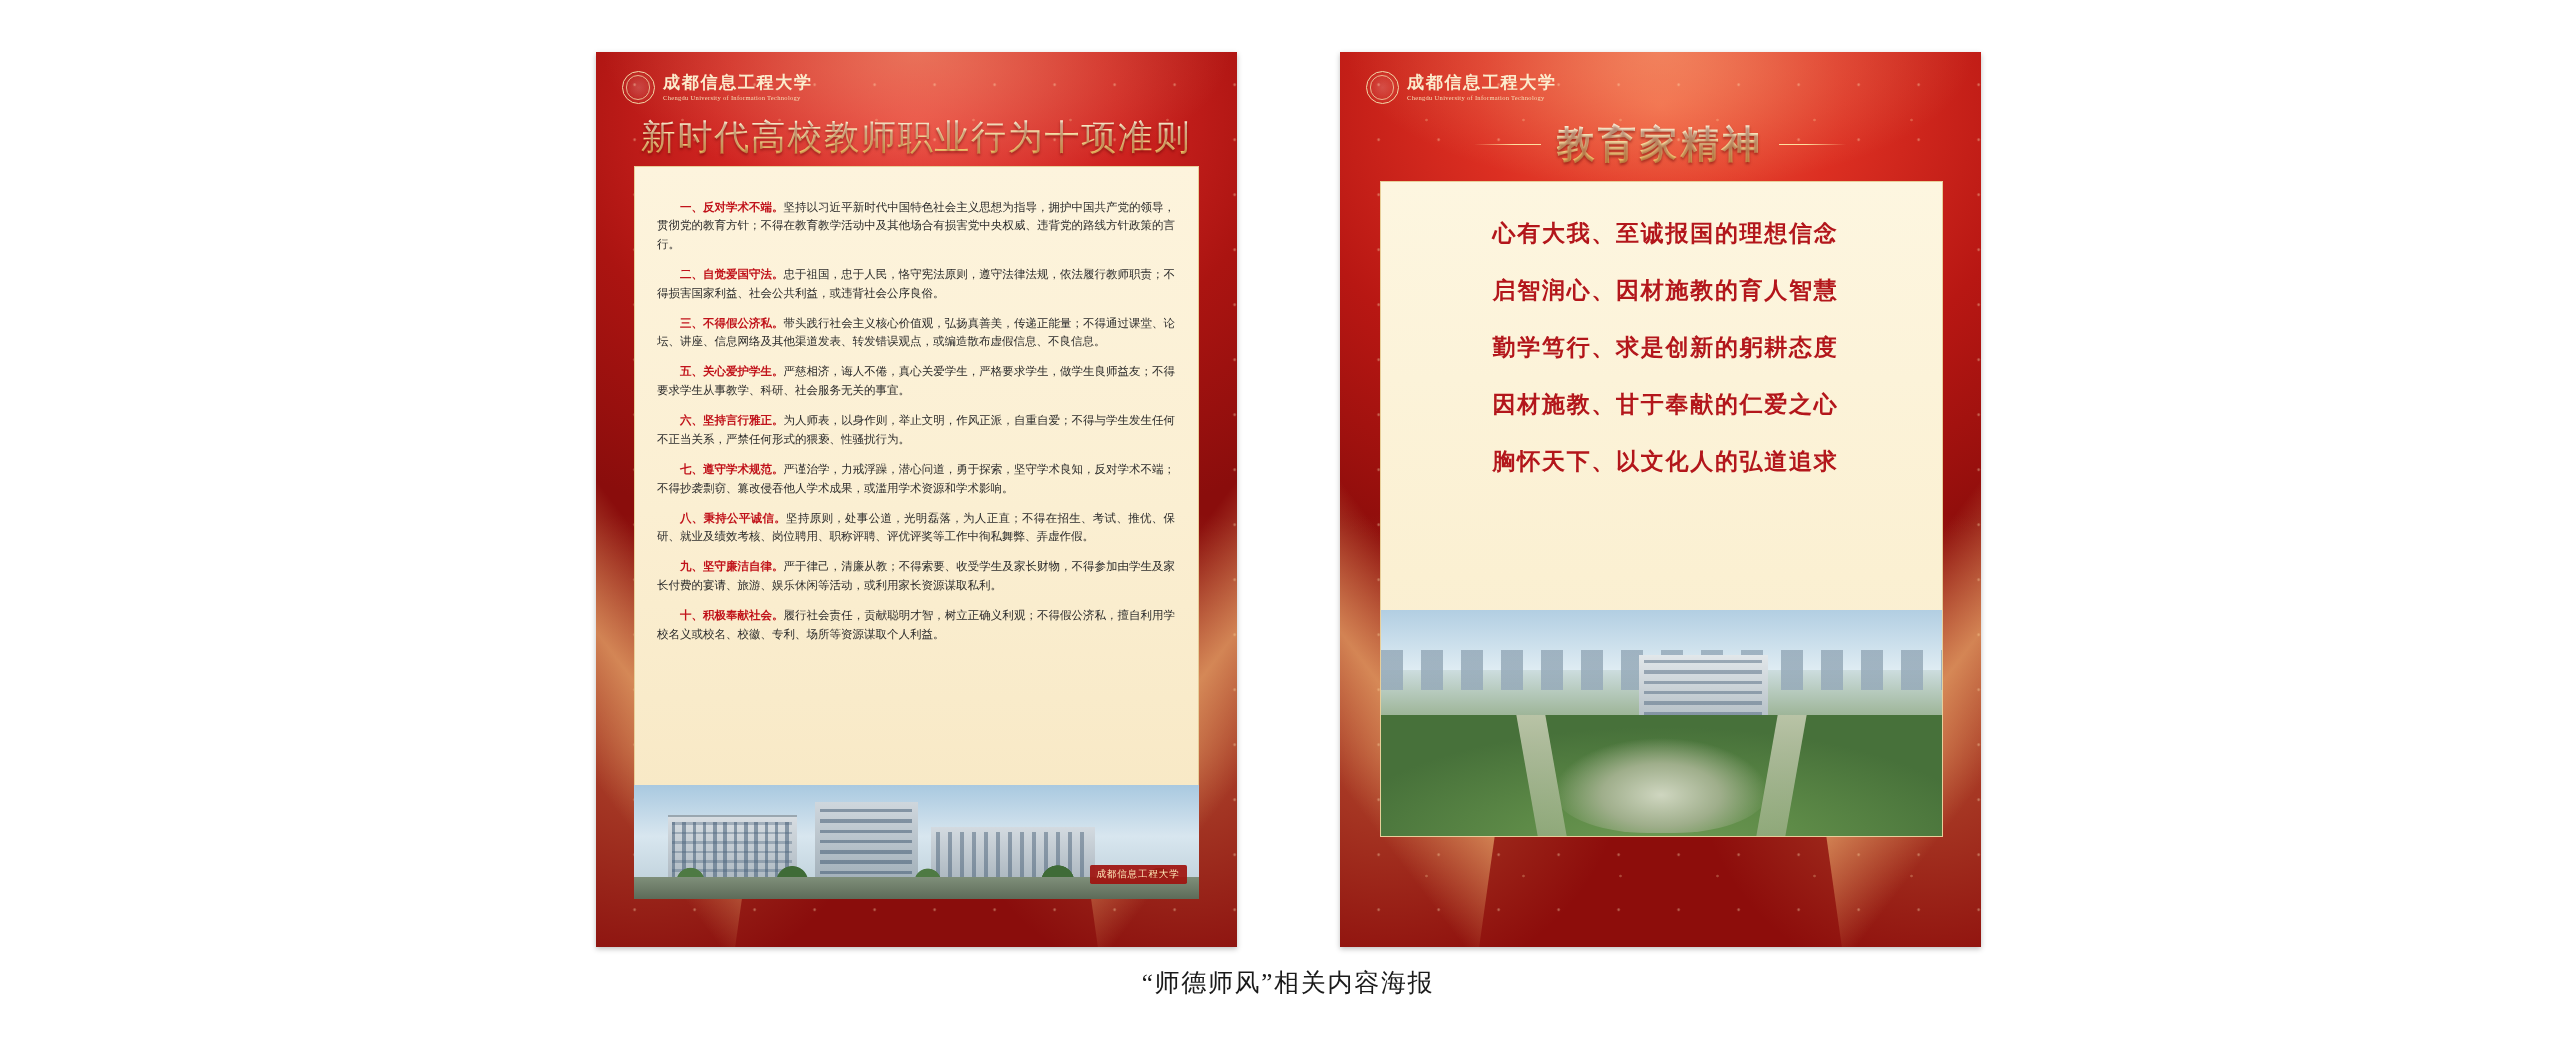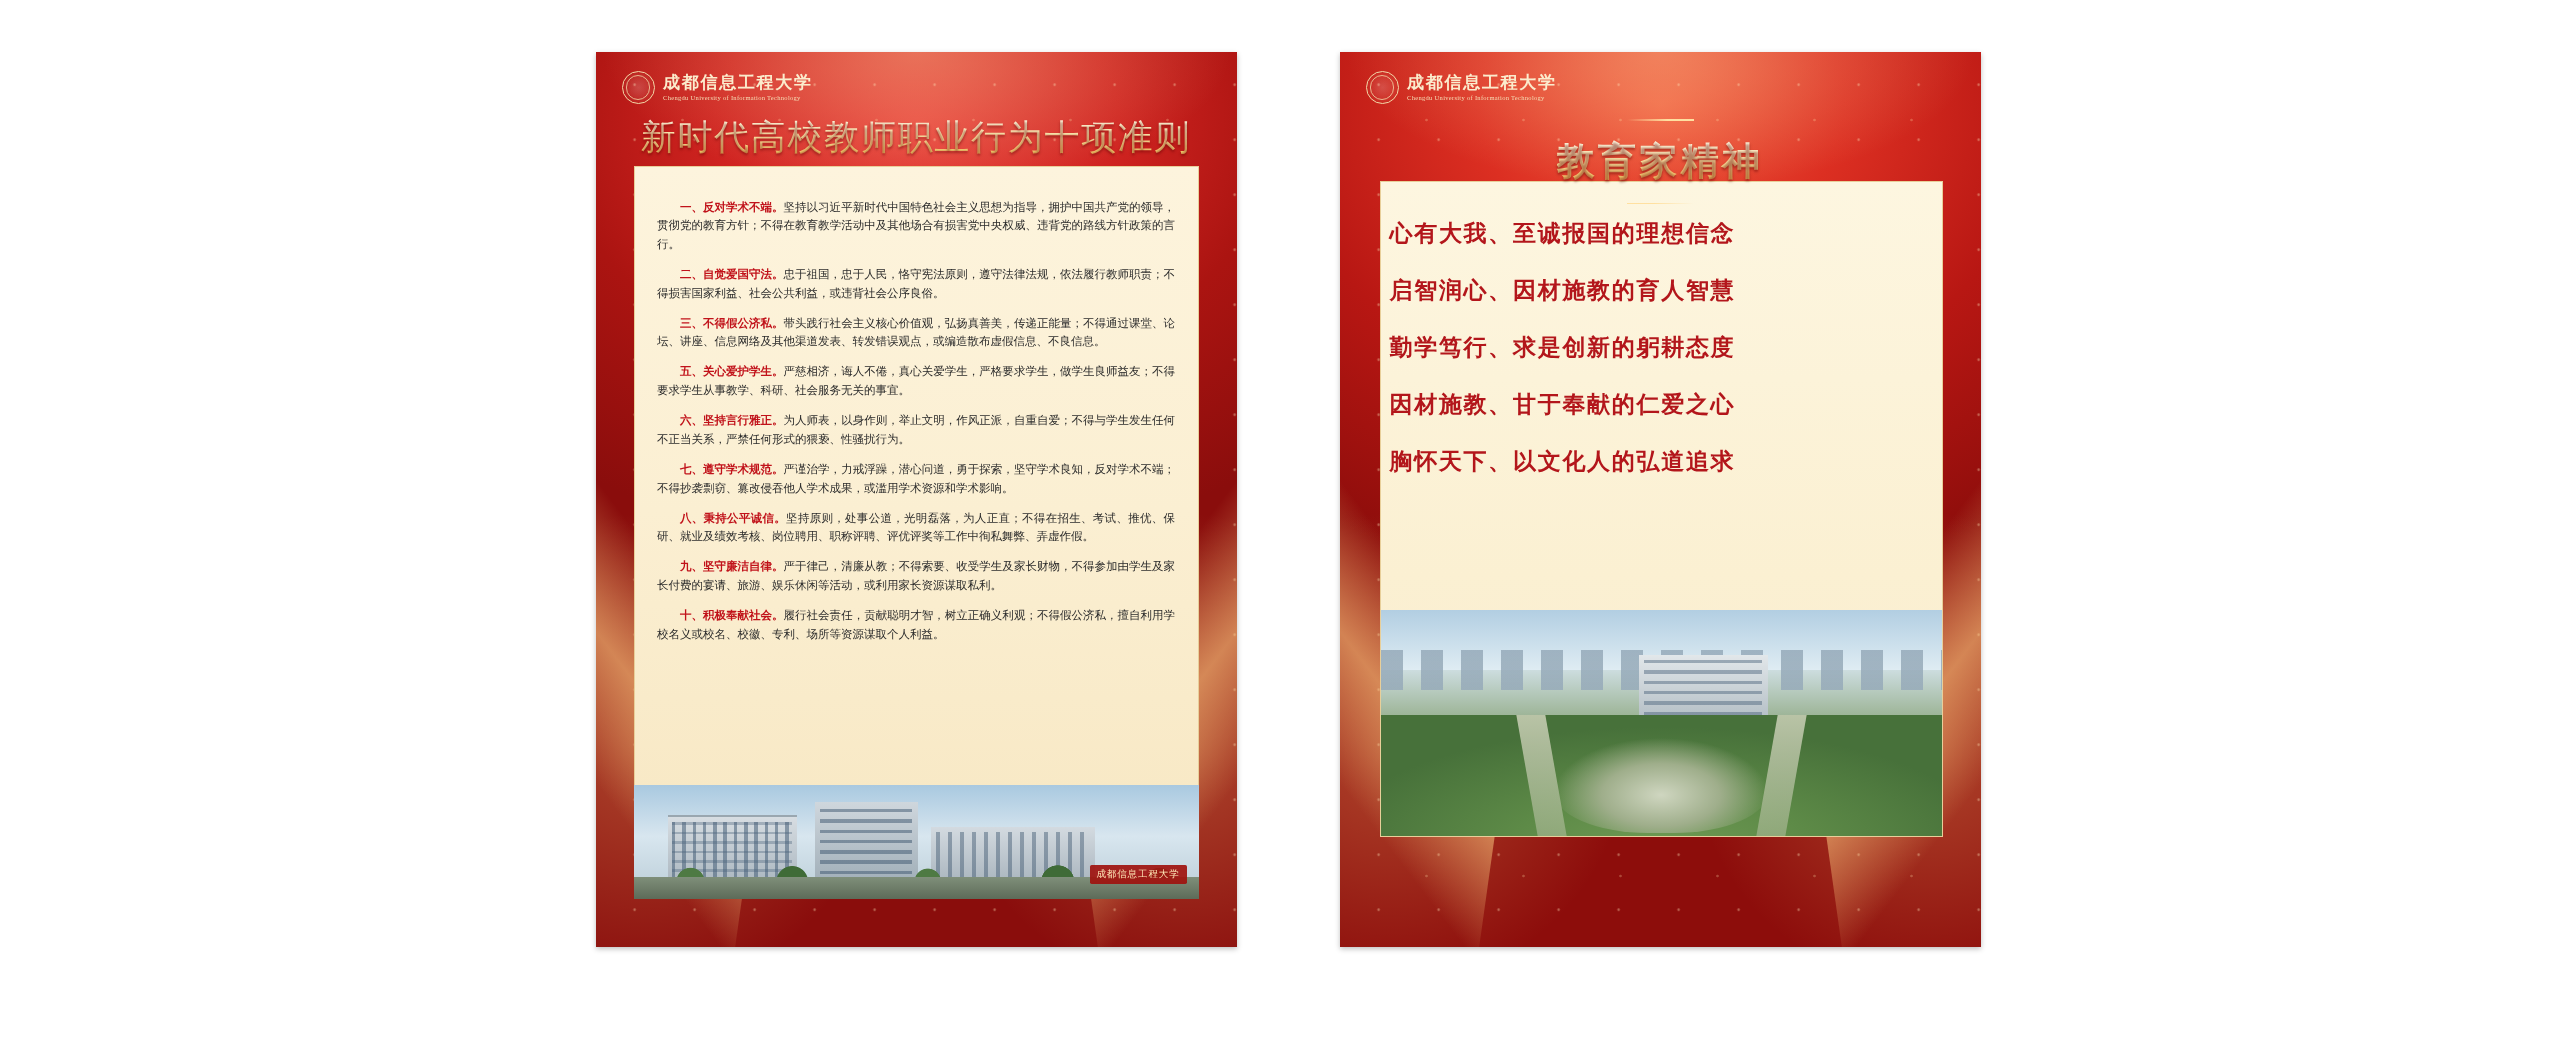--- a/index.html
+++ b/index.html
@@ -260,21 +260,20 @@
     position: absolute;
     top: 67px;
     left: 0;
     width: 641px;
     text-align: center;
     z-index: 6;
     display: flex;
     align-items: center;
     justify-content: center;
     gap: 15.5px;
-    flex-direction: column;
   }
   .title-rule {
     width: 67px;
     height: 1.7px;
     background: linear-gradient(90deg, rgba(255,225,160,0) 0%, #ffe0a0 60%, #ffe0a0 100%);
   }
   .title-rule.right {
     background: linear-gradient(270deg, rgba(255,225,160,0) 0%, #ffe0a0 60%, #ffe0a0 100%);
   }
   .title-right {
@@ -301,20 +300,21 @@
     overflow: hidden;
   }
   .verses {
     padding: 40px 0 0 0;
   }
   .verse {
     font-family: "Liberation Serif", serif;
     font-size: 23px;
     font-weight: bold;
     color: #b3161b;
+    text-align: center;
     letter-spacing: 1.7px;
     line-height: 1.0;
     margin-bottom: 34px;
     white-space: nowrap;
     padding-left: 9px;
   }
   .photo-right {
     position: absolute;
     left: 0; right: 0; bottom: 0;
     height: 226px;
@@ -464,14 +464,15 @@
           <div class="lawn"></div>
           <div class="path-l"></div>
           <div class="path-r"></div>
           <div class="plaza"></div>
         </div>
       </div>
     </div>
 
   </div>
 
+  <div class="caption">“师德师风”相关内容海报</div>
 </div>
 
 
 </body></html>

